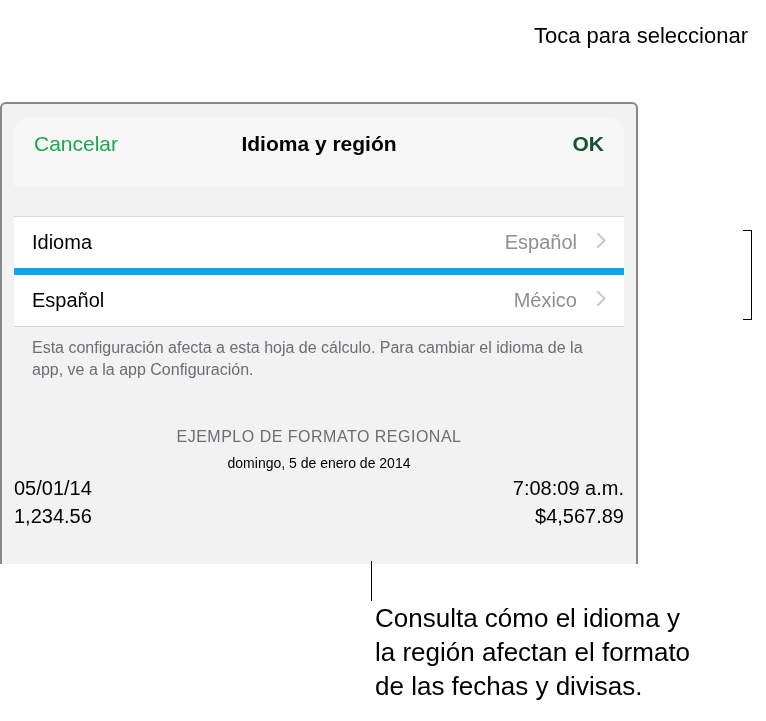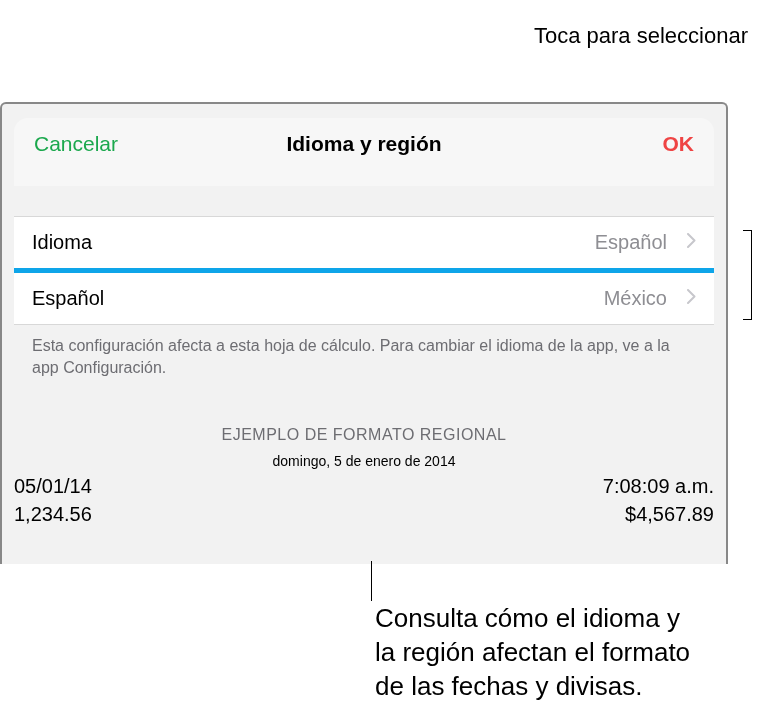--- a/index.html
+++ b/index.html
@@ -53,21 +53,21 @@
       right: 0;
       width: 8px;
       height: 1px;
       background: #000;
     }
     
     .device-frame {
       position: absolute;
       top: 102px;
       left: 0;
-      width: 728px;
+      width: 638px;
       height: 462px;
       background: #f2f2f2;
       border: 2px solid #888;
       border-bottom: none;
       border-radius: 6px 6px 0 0;
       overflow: hidden;
     }
     
     .modal {
       position: absolute;
@@ -98,39 +98,39 @@
     .modal-title {
       font-size: 21px;
       font-weight: 600;
       color: #000;
       position: absolute;
       left: 50%;
       transform: translateX(-50%);
     }
     
     .modal-ok {
-      color: #ef4444;
+      color: #14532d;
       font-size: 21px;
       font-weight: 600;
       cursor: pointer;
     }
     
     .list-group {
       background: #fff;
       border-top: 1px solid #d8d8d8;
       border-bottom: 1px solid #d8d8d8;
       margin-top: 30px;
     }
     
     .list-item {
       display: flex;
       align-items: center;
       justify-content: space-between;
       padding: 14px 18px 14px 18px;
-      border-bottom: 5px solid #0ea5e9;
+      border-bottom: 7px solid #0ea5e9;
       cursor: pointer;
     }
     
     .list-item:last-child {
       border-bottom: none;
     }
     
     .list-item-label {
       font-size: 20px;
       color: #000;

